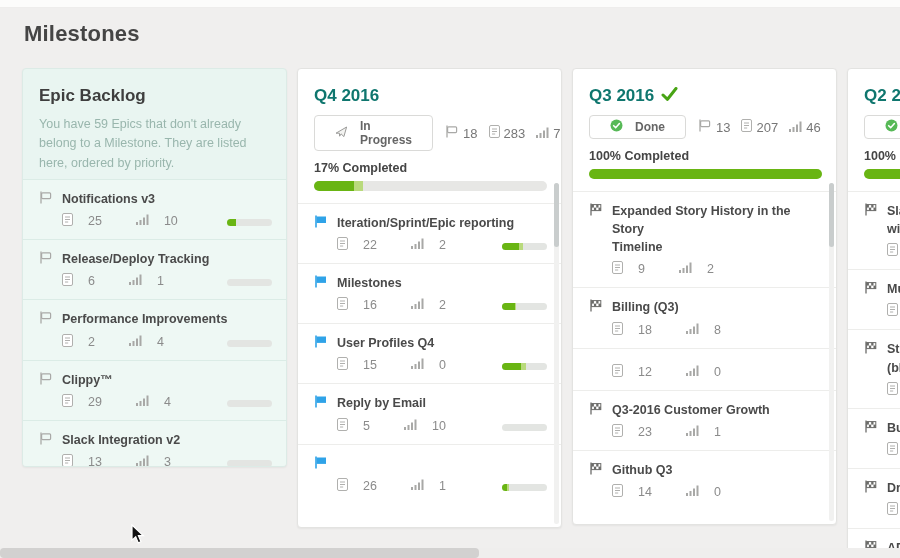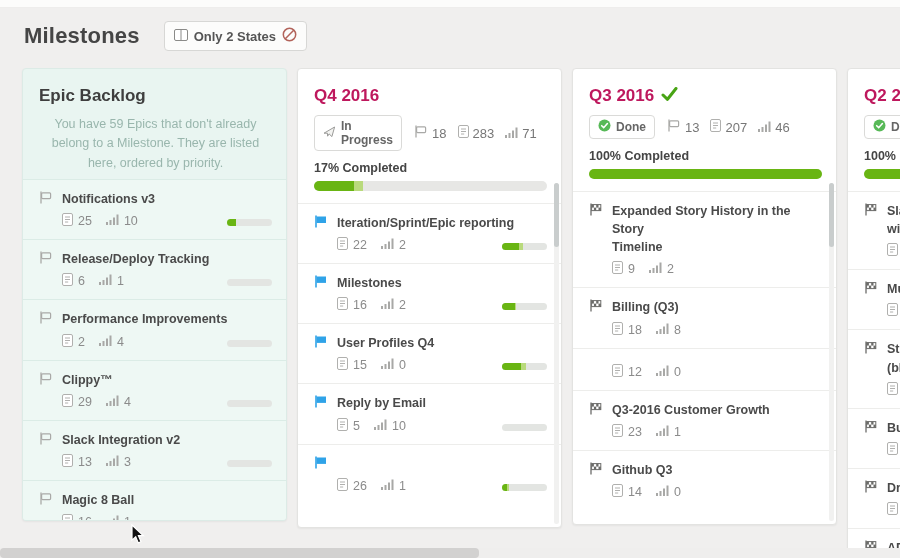--- a/index.html
+++ b/index.html
@@ -20,85 +20,70 @@
   .board {
     position:absolute; left:0; top:68px; width:900px; bottom:10px;
     display:flex; gap:10px; padding-left:22px; overflow:hidden; align-items:flex-start;
   }
   .column {
     width:265px; flex:0 0 265px; background:#ffffff;
     border:1px solid #e3e3e1; border-radius:4px;
     box-shadow:0 1px 2px rgba(0,0,0,.05);
     position:relative; overflow:hidden;
   }
-  .col-0 { height:453px; background:#e9f5f1; border-color:#dcebe6;text-align:center; }
+  .col-0 { height:399px; background:#e9f5f1; border-color:#dcebe6; }
   .col-1 { height:460px; }
   .col-2 { height:457px; }
   .col-3 { }
   .col-header { padding:17px 14px 12px 16px; }
   .col-0 .col-header { padding-bottom:6px; }
   .col-title { font-size:17px; font-weight:bold; color:#3e3e3e; display:flex; align-items:center; gap:7px; }
-  .col-title.blue { color:#be185d; cursor:pointer; }
+  .col-title.blue { color:#0f766e; cursor:pointer; }
   .desc { margin-top:9px; font-size:12.5px; line-height:1.55; color:#99b6ad; }
   .stats-row { display:flex; align-items:center; margin-top:9px; }
   .badge {
-    display:inline-flex; align-items:center; gap:5px;
+    display:inline-flex; align-items:center; gap:12px;
     border:1px solid #dadad8; border-radius:4px; background:#fff;
-    padding:3px 8px; font-size:12px; color:#666; font-weight:bold; margin-right:12px;
+    padding:3px 20px; font-size:12px; color:#666; font-weight:bold; margin-right:12px;
   }
   .stat { display:inline-flex; align-items:center; gap:4px; color:#777; font-size:13px; margin-right:11px; }
   .completed { margin-top:10px; font-size:12.5px; font-weight:bold; color:#454545; }
   .progress-big { margin-top:6px; height:10px; border-radius:5px; background:#e7e7e5; overflow:hidden; display:flex; }
   .fill-green { background:#69b513; height:100%; }
   .fill-light { background:#b9da7c; height:100%; }
   .items { border-top:1px solid #ededeb; }
   .col-0 .items { border-top-color:#dbece6; background:#eef8f4; }
   .item { position:relative; padding:10px 14px 10px 16px; border-bottom:1px solid #ededeb; cursor:pointer; }
   .col-0 .item { border-bottom-color:#dbece6; }
   .item:last-child { border-bottom:none; }
   .item-title { display:flex; gap:9px; align-items:flex-start; }
   .item-title .t {
     font-size:12.5px; font-weight:bold; color:#4a4a4a; line-height:1.45;
     white-space:pre-line; max-width:215px;
   }
   .item-title svg { flex:0 0 auto; margin-top:1px; }
-  .item-meta { display:flex; align-items:center; gap:5px; margin:5px 0 0 23px; color:#8b8b8b; font-size:12.5px; }
+  .item-meta { display:flex; align-items:center; gap:15px; margin:5px 0 0 23px; color:#8b8b8b; font-size:12.5px; }
   .item-meta .gap { width:4px; }
   .mini-progress {
     position:absolute; right:14px; bottom:13px; width:45px; height:7px;
     border-radius:3.5px; background:#e3e5e2; overflow:hidden; display:flex;
   }
   .vscroll { position:absolute; top:114px; right:2px; bottom:3px; width:5px; background:#f1f1f0; border-radius:3px; }
   .vthumb { width:5px; height:64px; background:#c9cdcd; border-radius:3px; }
   .hscrollbar { position:absolute; left:0; bottom:0; width:900px; height:10px; background:#efeeed; }
   .hthumb { width:479px; height:10px; background:#d2d1d0; border-radius:4px; cursor:pointer; }
   .cursor { position:absolute; left:131px; top:524px; z-index:50; pointer-events:none; }
 </style>
 </head>
 <body>
 
 <div class="topstrip"></div>
 
 <div class="header">
   <h1 class="page-title">Milestones</h1>
-  <button class="filter-btn">
-    <span>
-      <svg width="14" height="12" viewBox="0 0 14 12">
-          <rect x="0.5" y="0.5" width="13" height="11" rx="1.5" fill="#fff" stroke="#8a8a88"></rect>
-          <line x1="7" y1="0.5" x2="7" y2="11.5" stroke="#8a8a88"></line>
-        </svg>
-    </span>
-    <span>Only 2 States</span>
-    <span>
-      <svg width="15" height="15" viewBox="0 0 15 15">
-          <circle cx="7.5" cy="7.5" r="6.2" fill="none" stroke="#b2635a" stroke-width="1.5"></circle>
-          <line x1="3.3" y1="11.7" x2="11.7" y2="3.3" stroke="#b2635a" stroke-width="1.5"></line>
-        </svg>
-    </span>
-  </button>
 </div>
 
 <div class="board">
     <div class="column col-0 backlog">
       <div class="col-header">
         <div class="col-title">Epic Backlog</div>
         <div class="desc">You have 59 Epics that don't already belong to a Milestone. They are listed here, ordered by priority.</div>
       </div>
       <div class="items">
         <div class="item">

